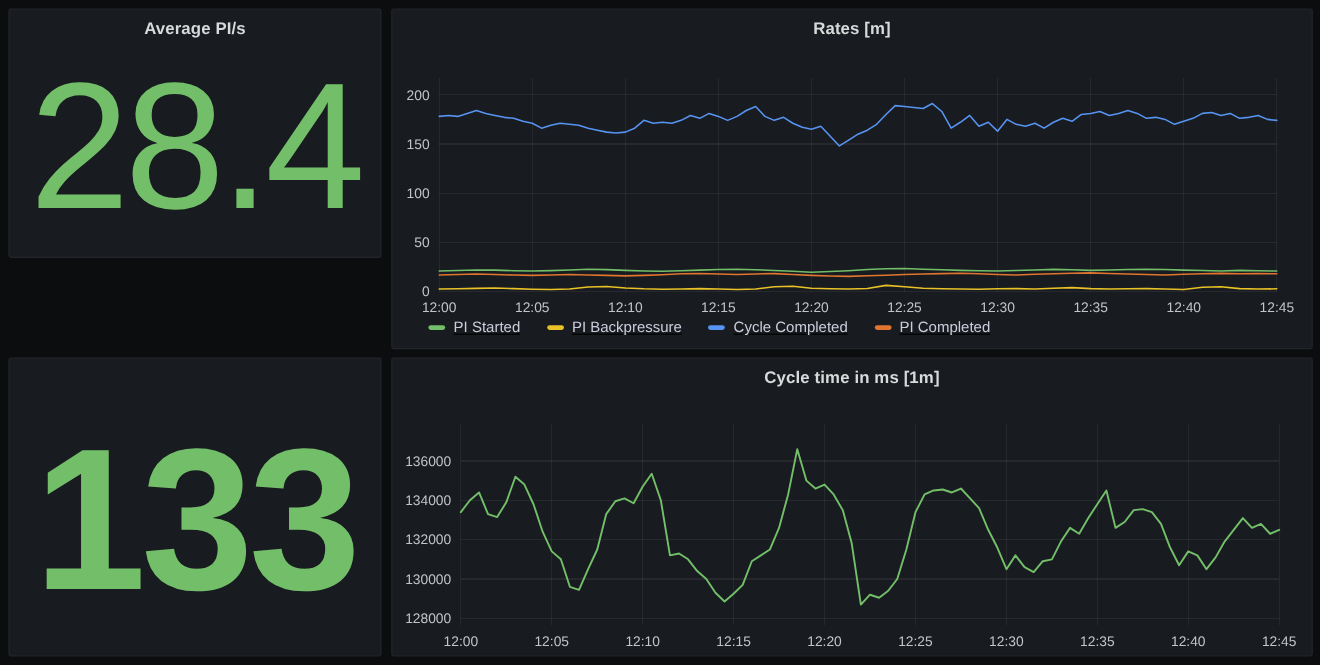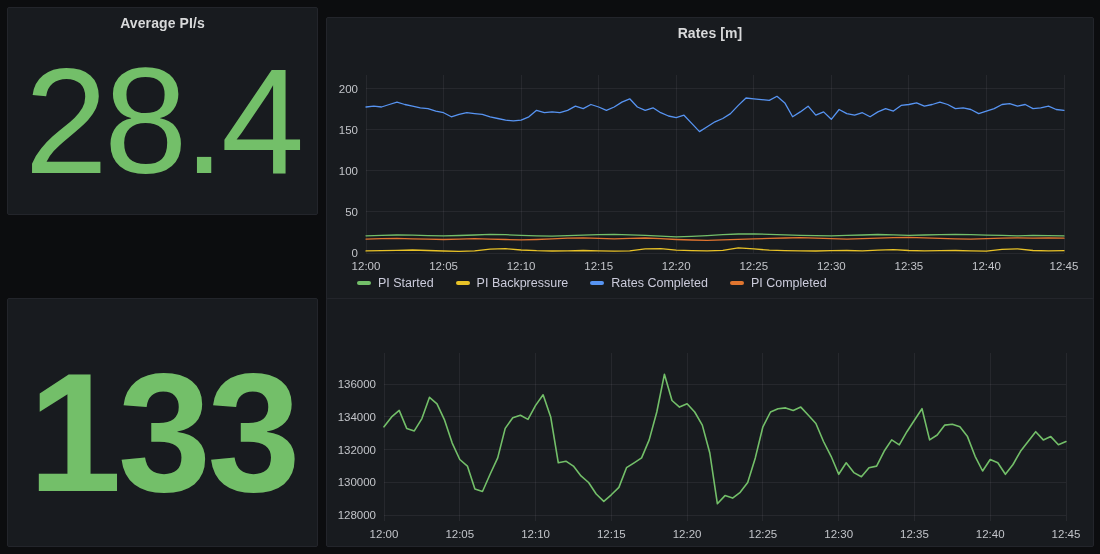--- a/index.html
+++ b/index.html
@@ -1,29 +1,29 @@
 <!DOCTYPE html>
 <html><head>
 <meta charset="utf-8">
 <style>
   html,body{margin:0;padding:0;background:#0c0d0f;width:1100px;height:554px;overflow:hidden;
     font-family:"Liberation Sans", sans-serif;}
   .panel{position:absolute;background:#181b1f;border:1px solid #23252b;border-radius:2px;box-sizing:border-box;}
   .panel-title{height:30px;display:flex;align-items:center;justify-content:center;
     color:#d8d9da;font-size:14px;font-weight:600;letter-spacing:.1px;}
   #panel-avg-pi{left:7px;top:7px;width:311px;height:208px;}
-  #panel-rates{left:326px;top:17px;width:768px;height:284px;}
+  #panel-rates{left:326px;top:7px;width:768px;height:284px;}
   #panel-avg-cycle{left:7px;top:298px;width:311px;height:249px;}
   #panel-cycle{left:326px;top:298px;width:768px;height:249px;}
   .stat-wrap{position:absolute;left:0;top:30px;right:0;bottom:10px;display:flex;align-items:center;justify-content:center;}
   .stat-value{color:#73bf69;font-weight:500;line-height:1;letter-spacing:-4px;}
   #panel-avg-pi .stat-value{font-size:150px;}
   #panel-avg-cycle .stat-value{font-size:168px;font-weight:bold;}
   svg.chart{position:absolute;left:0;top:0;}
-  .legend{position:absolute;left:30px;top:258px;display:flex;gap:22px;align-items:center;}
+  .legend{position:absolute;left:30px;top:258px;display:flex;gap:22px;align-items:center;text-decoration:underline;}
   .legend-item{display:flex;align-items:center;gap:7px;cursor:pointer;}
   .legend-swatch{width:14px;height:4px;border-radius:2px;}
   .legend-label{color:#ccccdc;font-size:12.5px;}
   .tick-x{fill:#c2c4c9;font-size:11.5px;text-anchor:middle;}
   .tick-y{fill:#c2c4c9;font-size:11.5px;text-anchor:end;}
   .gridline{stroke:rgba(204,204,220,0.08);stroke-width:1;shape-rendering:crispEdges;}
 </style>
 </head>
 <body>
 
@@ -76,36 +76,37 @@
       <div class="legend-item">
         <span class="legend-swatch" style="background: rgb(115, 191, 105);"></span>
         <span class="legend-label">PI Started</span>
       </div>
       <div class="legend-item">
         <span class="legend-swatch" style="background: rgb(232, 194, 39);"></span>
         <span class="legend-label">PI Backpressure</span>
       </div>
       <div class="legend-item">
         <span class="legend-swatch" style="background: rgb(87, 148, 242);"></span>
-        <span class="legend-label">Rates Completed</span>
+        <span class="legend-label">Cycle Completed</span>
       </div>
       <div class="legend-item">
         <span class="legend-swatch" style="background: rgb(224, 117, 47);"></span>
         <span class="legend-label">PI Completed</span>
       </div>
     </div>
 </div>
 
 <div class="panel" id="panel-avg-cycle">
   <div class="stat-wrap">
     <div class="stat-value">133</div>
   </div>
 </div>
 
 <div class="panel" id="panel-cycle">
+  <div class="panel-title">Cycle time in ms [1m]</div>
   <svg class="chart" width="766" height="247">
       <line x1="57" x2="57" y1="54" y2="222" class="gridline"></line>
       <line x1="132.77777777777777" x2="132.77777777777777" y1="54" y2="222" class="gridline"></line>
       <line x1="208.55555555555554" x2="208.55555555555554" y1="54" y2="222" class="gridline"></line>
       <line x1="284.3333333333333" x2="284.3333333333333" y1="54" y2="222" class="gridline"></line>
       <line x1="360.1111111111111" x2="360.1111111111111" y1="54" y2="222" class="gridline"></line>
       <line x1="435.8888888888889" x2="435.8888888888889" y1="54" y2="222" class="gridline"></line>
       <line x1="511.66666666666663" x2="511.66666666666663" y1="54" y2="222" class="gridline"></line>
       <line x1="587.4444444444445" x2="587.4444444444445" y1="54" y2="222" class="gridline"></line>
       <line x1="663.2222222222222" x2="663.2222222222222" y1="54" y2="222" class="gridline"></line>

